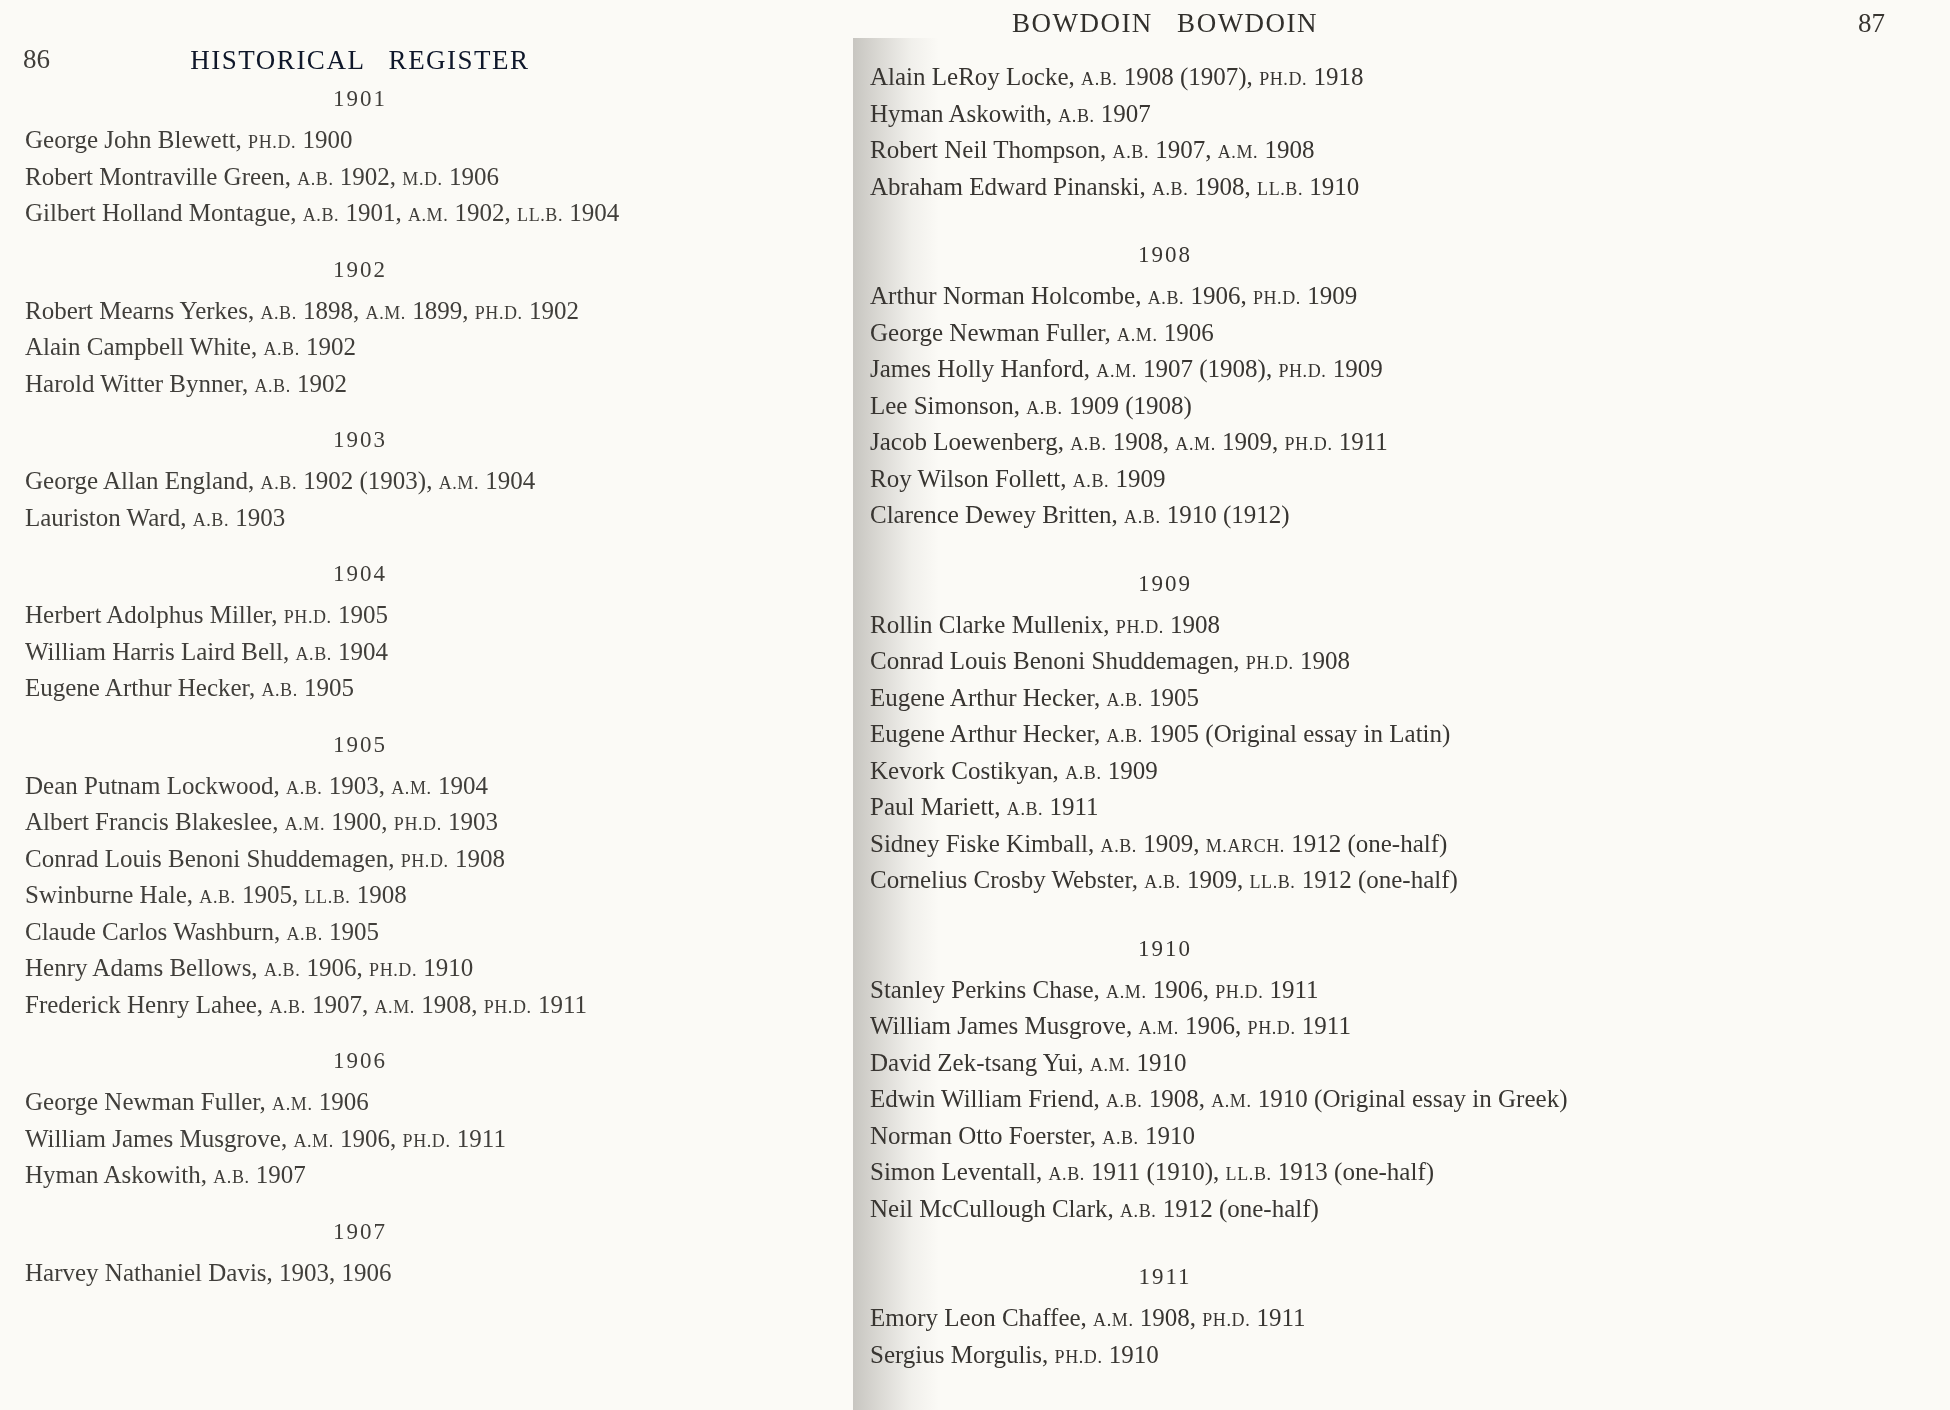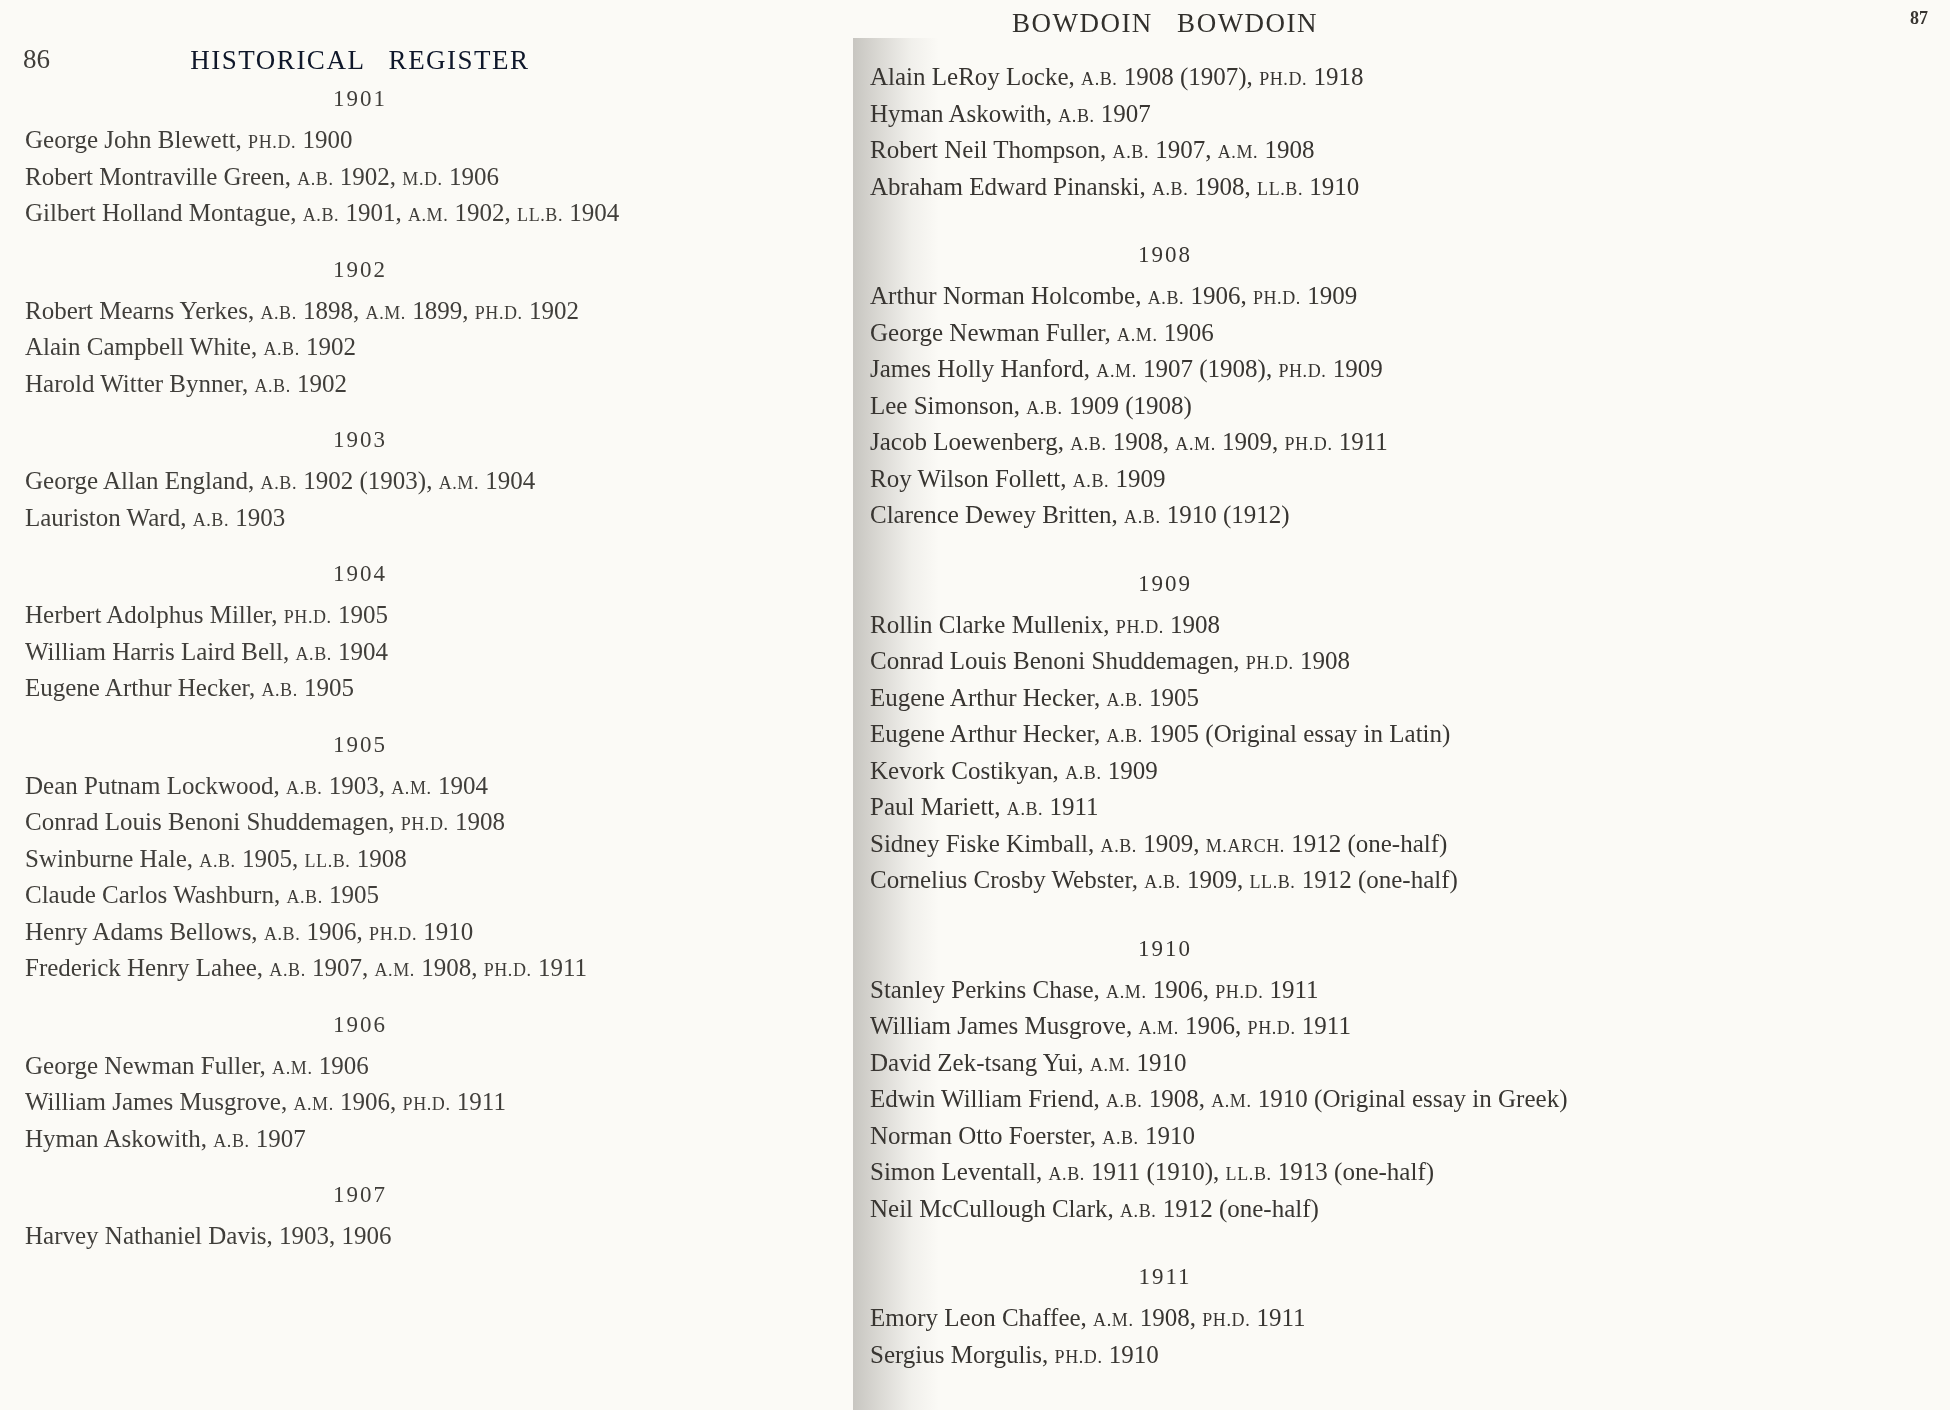--- a/index.html
+++ b/index.html
@@ -22,21 +22,21 @@
     color:#0f172a;white-space:nowrap;line-height:34px;
   }
   .lp-header .pagenum{position:absolute;left:-2px;top:1px;font-size:27px;}
 
   
   .rp-header{position:absolute;top:6px;left:20px;width:590px;}
   .rp-header .ptitle{
     text-align:center;font-size:27px;letter-spacing:1.5px;word-spacing:16px;
     color:#32302c;white-space:nowrap;line-height:34px;
   }
-  .rp-pagenum{position:absolute;left:1060px;top:8px;font-size:18px;font-weight:bold;}
+  .rp-pagenum{position:absolute;left:1008px;top:8px;font-size:27px;}
 
   
   .gutter-shadow{
     position:absolute;left:3px;top:38px;bottom:0;width:86px;
     background:linear-gradient(to right,
       rgba(122,119,112,0.40) 0%,
       rgba(122,119,112,0.22) 38%,
       rgba(122,119,112,0.08) 68%,
       rgba(251,250,246,0) 100%);
   }
@@ -84,20 +84,21 @@
       </div>
       <div class="section">
         <div class="year">1904</div>
         <div class="entry">Herbert Adolphus Miller, <span class="deg">PH.D.</span> 1905</div>
         <div class="entry">William Harris Laird Bell, <span class="deg">A.B.</span> 1904</div>
         <div class="entry">Eugene Arthur Hecker, <span class="deg">A.B.</span> 1905</div>
       </div>
       <div class="section">
         <div class="year">1905</div>
         <div class="entry">Dean Putnam Lockwood, <span class="deg">A.B.</span> 1903, <span class="deg">A.M.</span> 1904</div>
+        <div class="entry">Albert Francis Blakeslee, <span class="deg">A.M.</span> 1900, <span class="deg">PH.D.</span> 1903</div>
         <div class="entry">Conrad Louis Benoni Shuddemagen, <span class="deg">PH.D.</span> 1908</div>
         <div class="entry">Swinburne Hale, <span class="deg">A.B.</span> 1905, <span class="deg">LL.B.</span> 1908</div>
         <div class="entry">Claude Carlos Washburn, <span class="deg">A.B.</span> 1905</div>
         <div class="entry">Henry Adams Bellows, <span class="deg">A.B.</span> 1906, <span class="deg">PH.D.</span> 1910</div>
         <div class="entry">Frederick Henry Lahee, <span class="deg">A.B.</span> 1907, <span class="deg">A.M.</span> 1908, <span class="deg">PH.D.</span> 1911</div>
       </div>
       <div class="section">
         <div class="year">1906</div>
         <div class="entry">George Newman Fuller, <span class="deg">A.M.</span> 1906</div>
         <div class="entry">William James Musgrove, <span class="deg">A.M.</span> 1906, <span class="deg">PH.D.</span> 1911</div>

